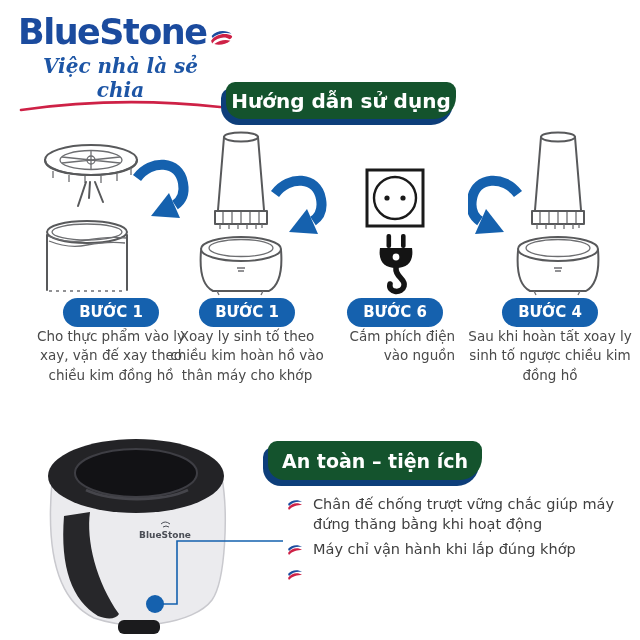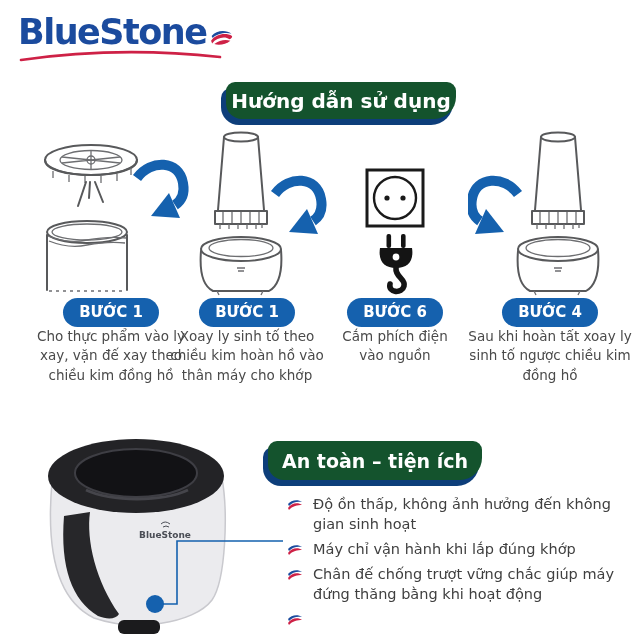--- a/index.html
+++ b/index.html
@@ -30,21 +30,21 @@
   #safety-title { left:268px; top:441px; width:214px; height:39px; }
   #safety-title .front span { font-size:19px; }
 
   
   .step-col { position:absolute; top:130px; width:164px; display:flex; flex-direction:column; align-items:center; }
   #step1 { left:29px; } #step2 { left:165px; } #step3 { left:313px; width:164px; } #step4 { left:468px; }
   .step-image { height:166px; display:flex; align-items:flex-start; justify-content:center; }
   .step-badge { background:#1561ae; color:#fff; font-weight:bold; font-size:15px;
                 padding:5px 16px 6px; border-radius:16px; margin-top:2px; white-space:nowrap; }
   .step-desc { margin-top:0; font-size:13.5px; line-height:1.44; color:#4a4a4a; text-align:center; }
-  #step3 .step-desc { width:120px; }
+  #step3 .step-desc { width:120px;text-align:right; }
 
   
   .product-svg { position:absolute; left:22px; top:420px; }
   .callout-svg { position:absolute; left:140px; top:530px; }
   .bullets { position:absolute; left:287px; top:494px; width:350px; list-style:none; }
   .bullets li { display:flex; gap:10px; margin-bottom:5px; }
   .bullets li .bicon { flex:0 0 auto; margin-top:5px; }
   .bullets li .btext { font-size:14.5px; line-height:1.38; color:#3f3f3f; }
 
   .lineart { stroke:#58595b; stroke-width:2; fill:none; stroke-linecap:round; stroke-linejoin:round; }
@@ -59,20 +59,21 @@
 
   <div class="logo-area">
     <div class="logo-row">
       <span class="logo-text">BlueStone</span>
       <svg class="logo-swoosh" width="42" height="30" viewBox="0 0 42 30">
         <path d="M3 13 C12 2 30 1 40 9 C31 6 13 8 5 17 Z" fill="#1b4b9e"></path>
         <path d="M2 22 C10 9 30 6 41 13 C42 15 40 18 36 19 C28 13 12 16 4 27 Z" fill="#ce2146"></path>
         <path d="M8 28 C18 20 30 19 38 22 C30 29 16 31 8 28 Z" fill="#ce2146"></path>
       </svg>
     </div>
+    <div class="tagline">Việc nhà là sẻ chia</div>
     <svg class="tagline-swash" width="205" height="12" viewBox="0 0 205 12">
       <path d="M3 10 Q100 -4 202 7" stroke="#ce2146" stroke-width="2.6" fill="none" stroke-linecap="round"></path>
     </svg>
   </div>
 
   <div class="btn3d" id="guide-title">
     <div class="shadow"></div>
     <div class="front">
         <span>Hướng dẫn sử dụng</span>
       </div>
@@ -209,37 +210,30 @@
         <span>An toàn – tiện ích</span>
       </div>
   </div>
 
   <ul class="bullets">
     <li>
       <svg class="bicon" width="16" height="12" viewBox="0 0 16 12">
         <path d="M1 5 C4 1 11 0 15 3 C11 2 5 3 2 7 Z" fill="#1b4b9e"></path>
         <path d="M1 9 C4 4 11 3 15 6 C11 6 5 7 2 11 Z" fill="#ce2146"></path>
       </svg>
-      <span class="btext">Độ ồn thấp, không ảnh hưởng đến không gian sinh hoạt</span>
+      <span class="btext">Chân đế chống trượt vững chắc giúp máy đứng thăng bằng khi hoạt động</span>
     </li>
     <li>
       <svg class="bicon" width="16" height="12" viewBox="0 0 16 12">
         <path d="M1 5 C4 1 11 0 15 3 C11 2 5 3 2 7 Z" fill="#1b4b9e"></path>
         <path d="M1 9 C4 4 11 3 15 6 C11 6 5 7 2 11 Z" fill="#ce2146"></path>
       </svg>
       <span class="btext">Máy chỉ vận hành khi lắp đúng khớp</span>
     </li>
     <li>
       <svg class="bicon" width="16" height="12" viewBox="0 0 16 12">
         <path d="M1 5 C4 1 11 0 15 3 C11 2 5 3 2 7 Z" fill="#1b4b9e"></path>
         <path d="M1 9 C4 4 11 3 15 6 C11 6 5 7 2 11 Z" fill="#ce2146"></path>
       </svg>
-      <span class="btext">Chân đế chống trượt vững chắc giúp máy đứng thăng bằng khi hoạt động</span>
-    </li>
-    <li>
-      <svg class="bicon" width="16" height="12" viewBox="0 0 16 12">
-        <path d="M1 5 C4 1 11 0 15 3 C11 2 5 3 2 7 Z" fill="#1b4b9e"></path>
-        <path d="M1 9 C4 4 11 3 15 6 C11 6 5 7 2 11 Z" fill="#ce2146"></path>
-      </svg>
     </li>
   </ul>
 
 </div>
 
 </body></html>

